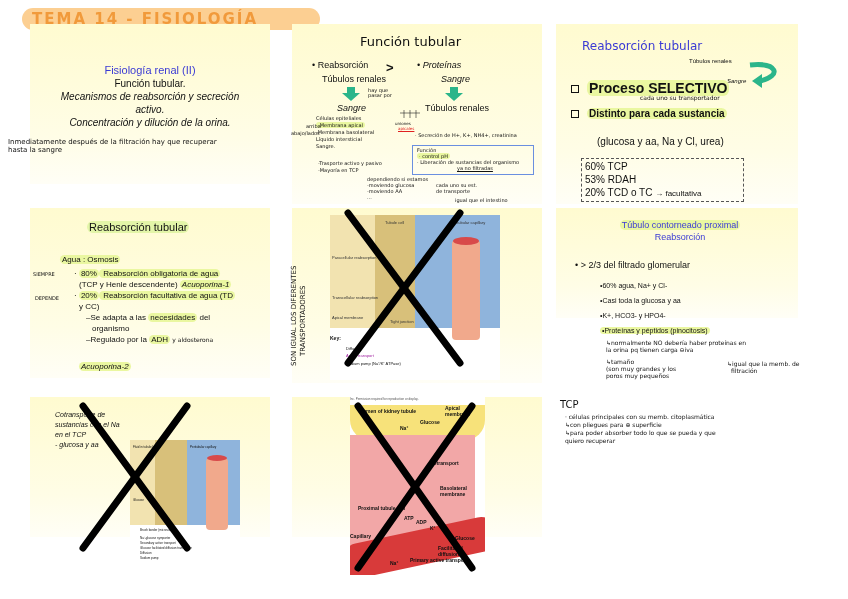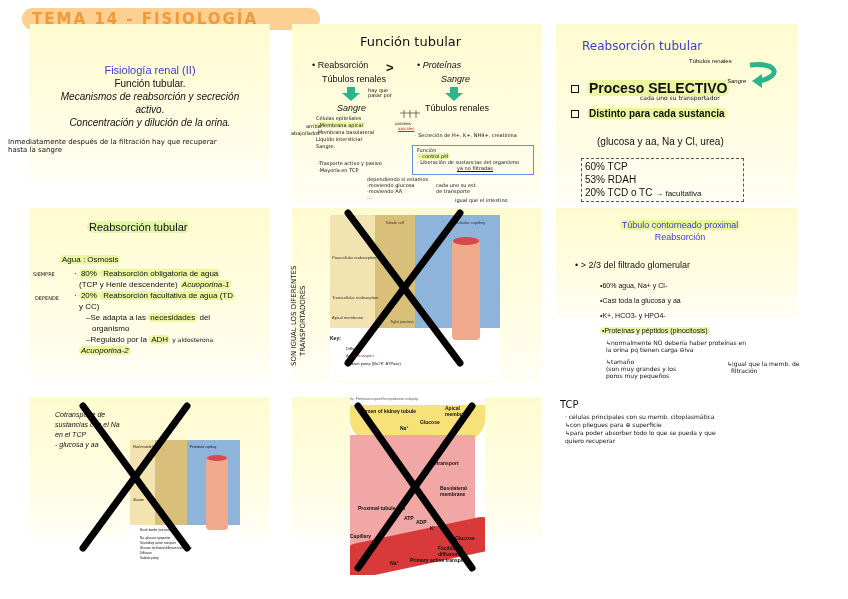--- a/index.html
+++ b/index.html
@@ -138,21 +138,21 @@
 <div class="abs hand" style="left:33px;top:270px;font-size:5px;">SIEMPRE</div>
 <div class="abs hand" style="left:35px;top:294px;font-size:5px;">DEPENDE</div>
 <div class="abs" style="left:74px;top:268px;font-size:8px;line-height:11px;width:200px;">
   <div>· <span class="hl">80%</span><span class="hl"> Reabsorción obligatoria de agua</span></div>
   <div style="padding-left:5px;"><span>(TCP y Henle descendente)</span> <span class="hl" style="font-style:italic;">Acuoporina-1</span></div>
   <div>· <span class="hl">20%</span><span class="hl"> Reabsorción facultativa de agua (TD</span></div>
   <div style="padding-left:5px;">y CC)</div>
   <div style="padding-left:12px;"><span>–Se adapta a las </span><span class="hl">necesidades</span><span> del</span></div>
   <div style="padding-left:18px;">organismo</div>
   <div style="padding-left:12px;"><span>–Regulado por la </span><span class="hl">ADH</span> <span class="hand" style="font-size:6px;">y aldosterona</span></div>
-  <div style="padding-left:5px;"><span class="hl" style="font-style:italic;">Acuoporina-2</span></div>
+  <div style="padding-left:5px;margin-top:16px;"><span class="hl" style="font-style:italic;">Acuoporina-2</span></div>
 </div>
 
 <div class="slide" style="left:292px;top:208px;width:250px;height:175px;"></div>
 <div class="abs hand" style="left:290px;top:366px;transform:rotate(-90deg);transform-origin:0 0;width:160px;font-size:7px;line-height:9px;">
   <div>SON IGUAL LOS DIFERENTES</div>
   <div style="padding-left:10px;">TRANSPORTADORES</div>
 </div>
 <div class="img-ph" style="left:330px;top:215px;width:170px;height:165px;background:#ffffff;">
   <div class="abs" style="left:0;top:0;width:45px;height:113px;background:#f2e3b0;"></div>
   <div class="abs" style="left:45px;top:0;width:40px;height:113px;background:#d8c07a;"></div>

